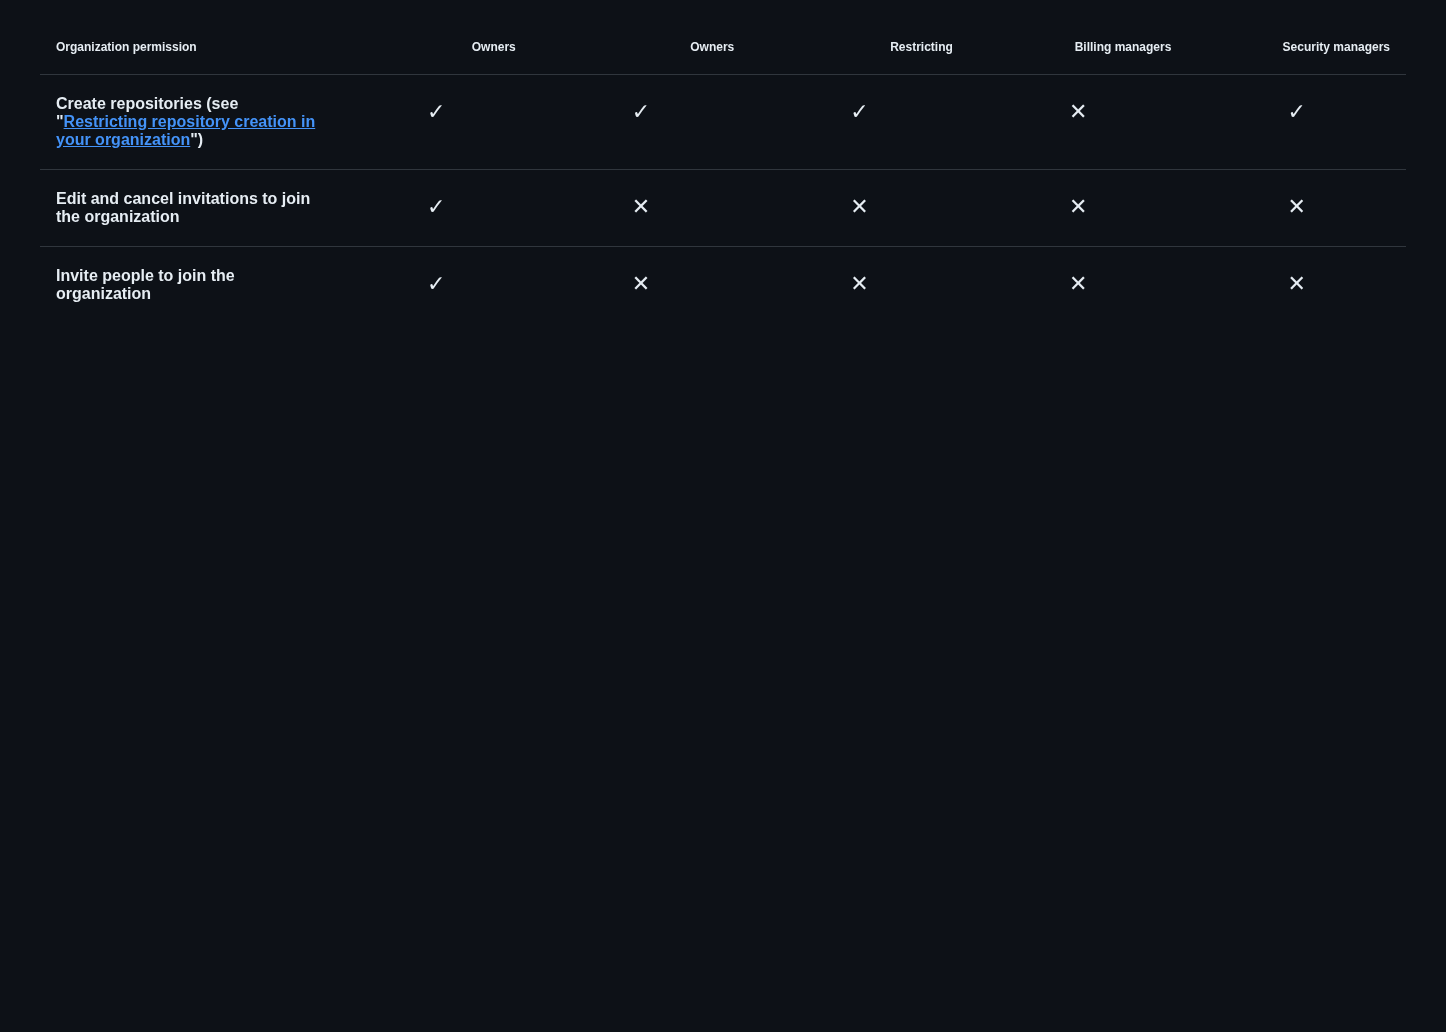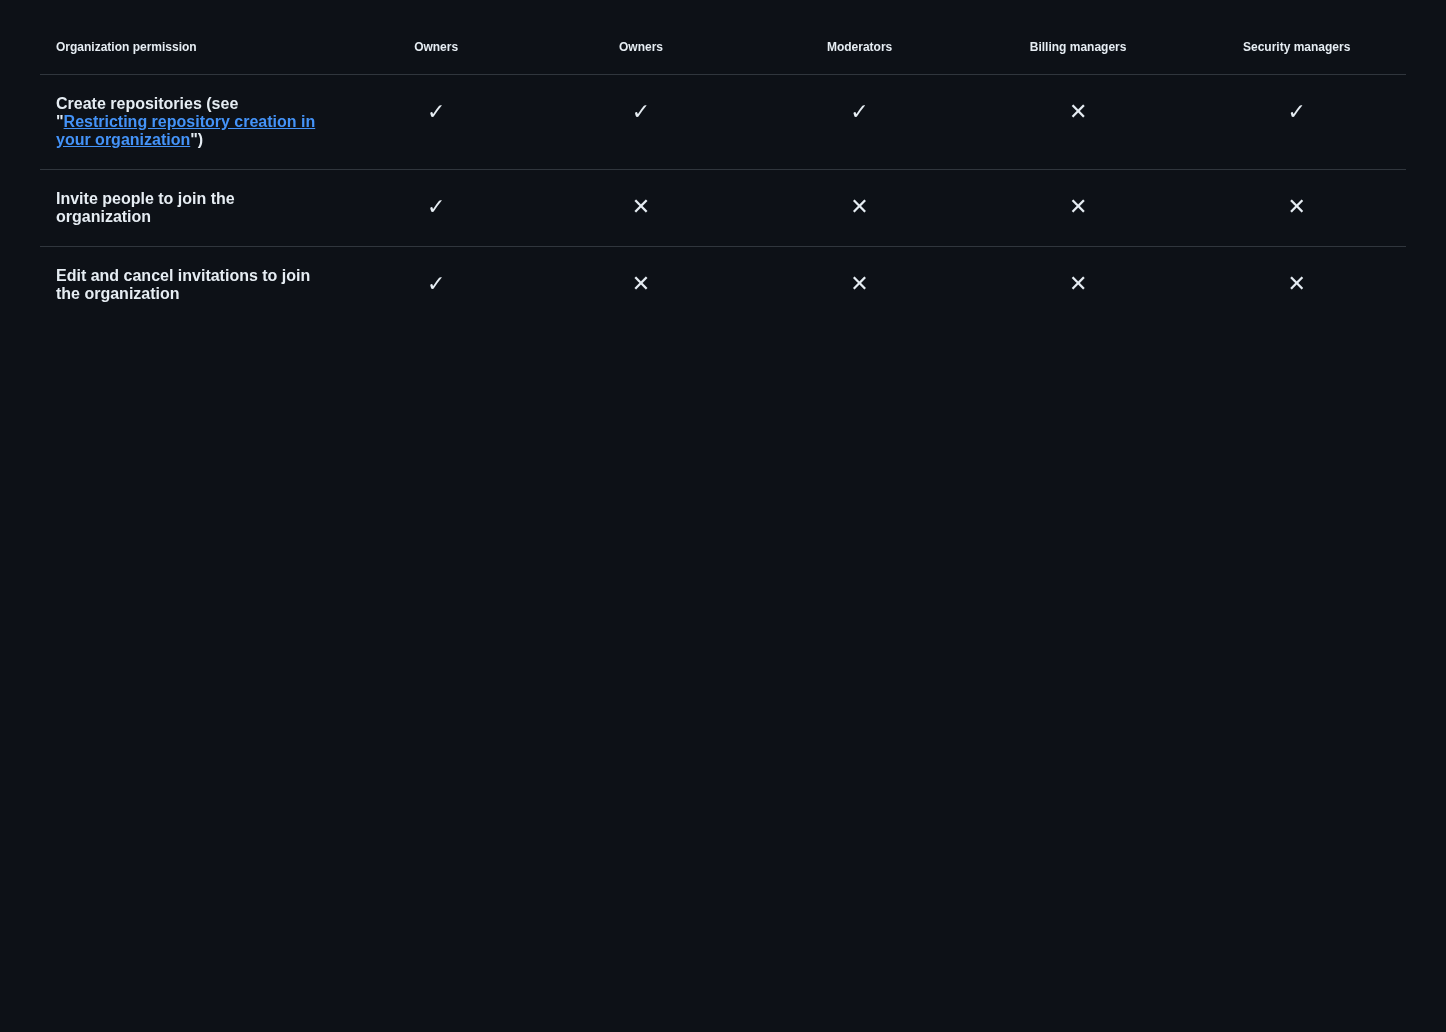--- a/index.html
+++ b/index.html
@@ -87,70 +87,70 @@
     }
 
     col.col-permission { width: 22%; }
     col.col-owners    { width: 14%; }
     col.col-members   { width: 16%; }
     col.col-moderators{ width: 16%; }
     col.col-billing   { width: 16%; }
     col.col-security  { width: 16%; }
 
     th.col-center {
-      text-align: center;
+      text-align: right;
     }
   </style>
 </head>
 <body>
 
 <table>
   <colgroup>
     <col class="col-permission">
     <col class="col-owners">
     <col class="col-members">
     <col class="col-moderators">
     <col class="col-billing">
     <col class="col-security">
   </colgroup>
   <thead>
     <tr>
       <th>Organization permission</th>
       <th class="col-center">Owners</th>
       <th class="col-center">Owners</th>
-      <th class="col-center">Moderators</th>
+      <th class="col-center">Restricting</th>
       <th class="col-center">Billing managers</th>
       <th class="col-center">Security managers</th>
     </tr>
   </thead>
   <tbody>
 
     <tr>
       <td>
         <span>Create repositories (see "</span><a href="#">Restricting repository creation in your organization</a><span>")</span>
       </td>
       <td class="symbol"><span class="check">✓</span></td>
       <td class="symbol"><span class="check">✓</span></td>
       <td class="symbol"><span class="check">✓</span></td>
       <td class="symbol"><span class="cross">✕</span></td>
       <td class="symbol"><span class="check">✓</span></td>
     </tr>
 
 
     <tr>
-      <td>Invite people to join the organization</td>
+      <td>Edit and cancel invitations to join the organization</td>
       <td class="symbol"><span class="check">✓</span></td>
       <td class="symbol"><span class="cross">✕</span></td>
       <td class="symbol"><span class="cross">✕</span></td>
       <td class="symbol"><span class="cross">✕</span></td>
       <td class="symbol"><span class="cross">✕</span></td>
     </tr>
 
     <tr>
-      <td>Edit and cancel invitations to join the organization</td>
+      <td>Invite people to join the organization</td>
       <td class="symbol"><span class="check">✓</span></td>
       <td class="symbol"><span class="cross">✕</span></td>
       <td class="symbol"><span class="cross">✕</span></td>
       <td class="symbol"><span class="cross">✕</span></td>
       <td class="symbol"><span class="cross">✕</span></td>
     </tr>
   </tbody>
 </table>
 
 </body></html>

